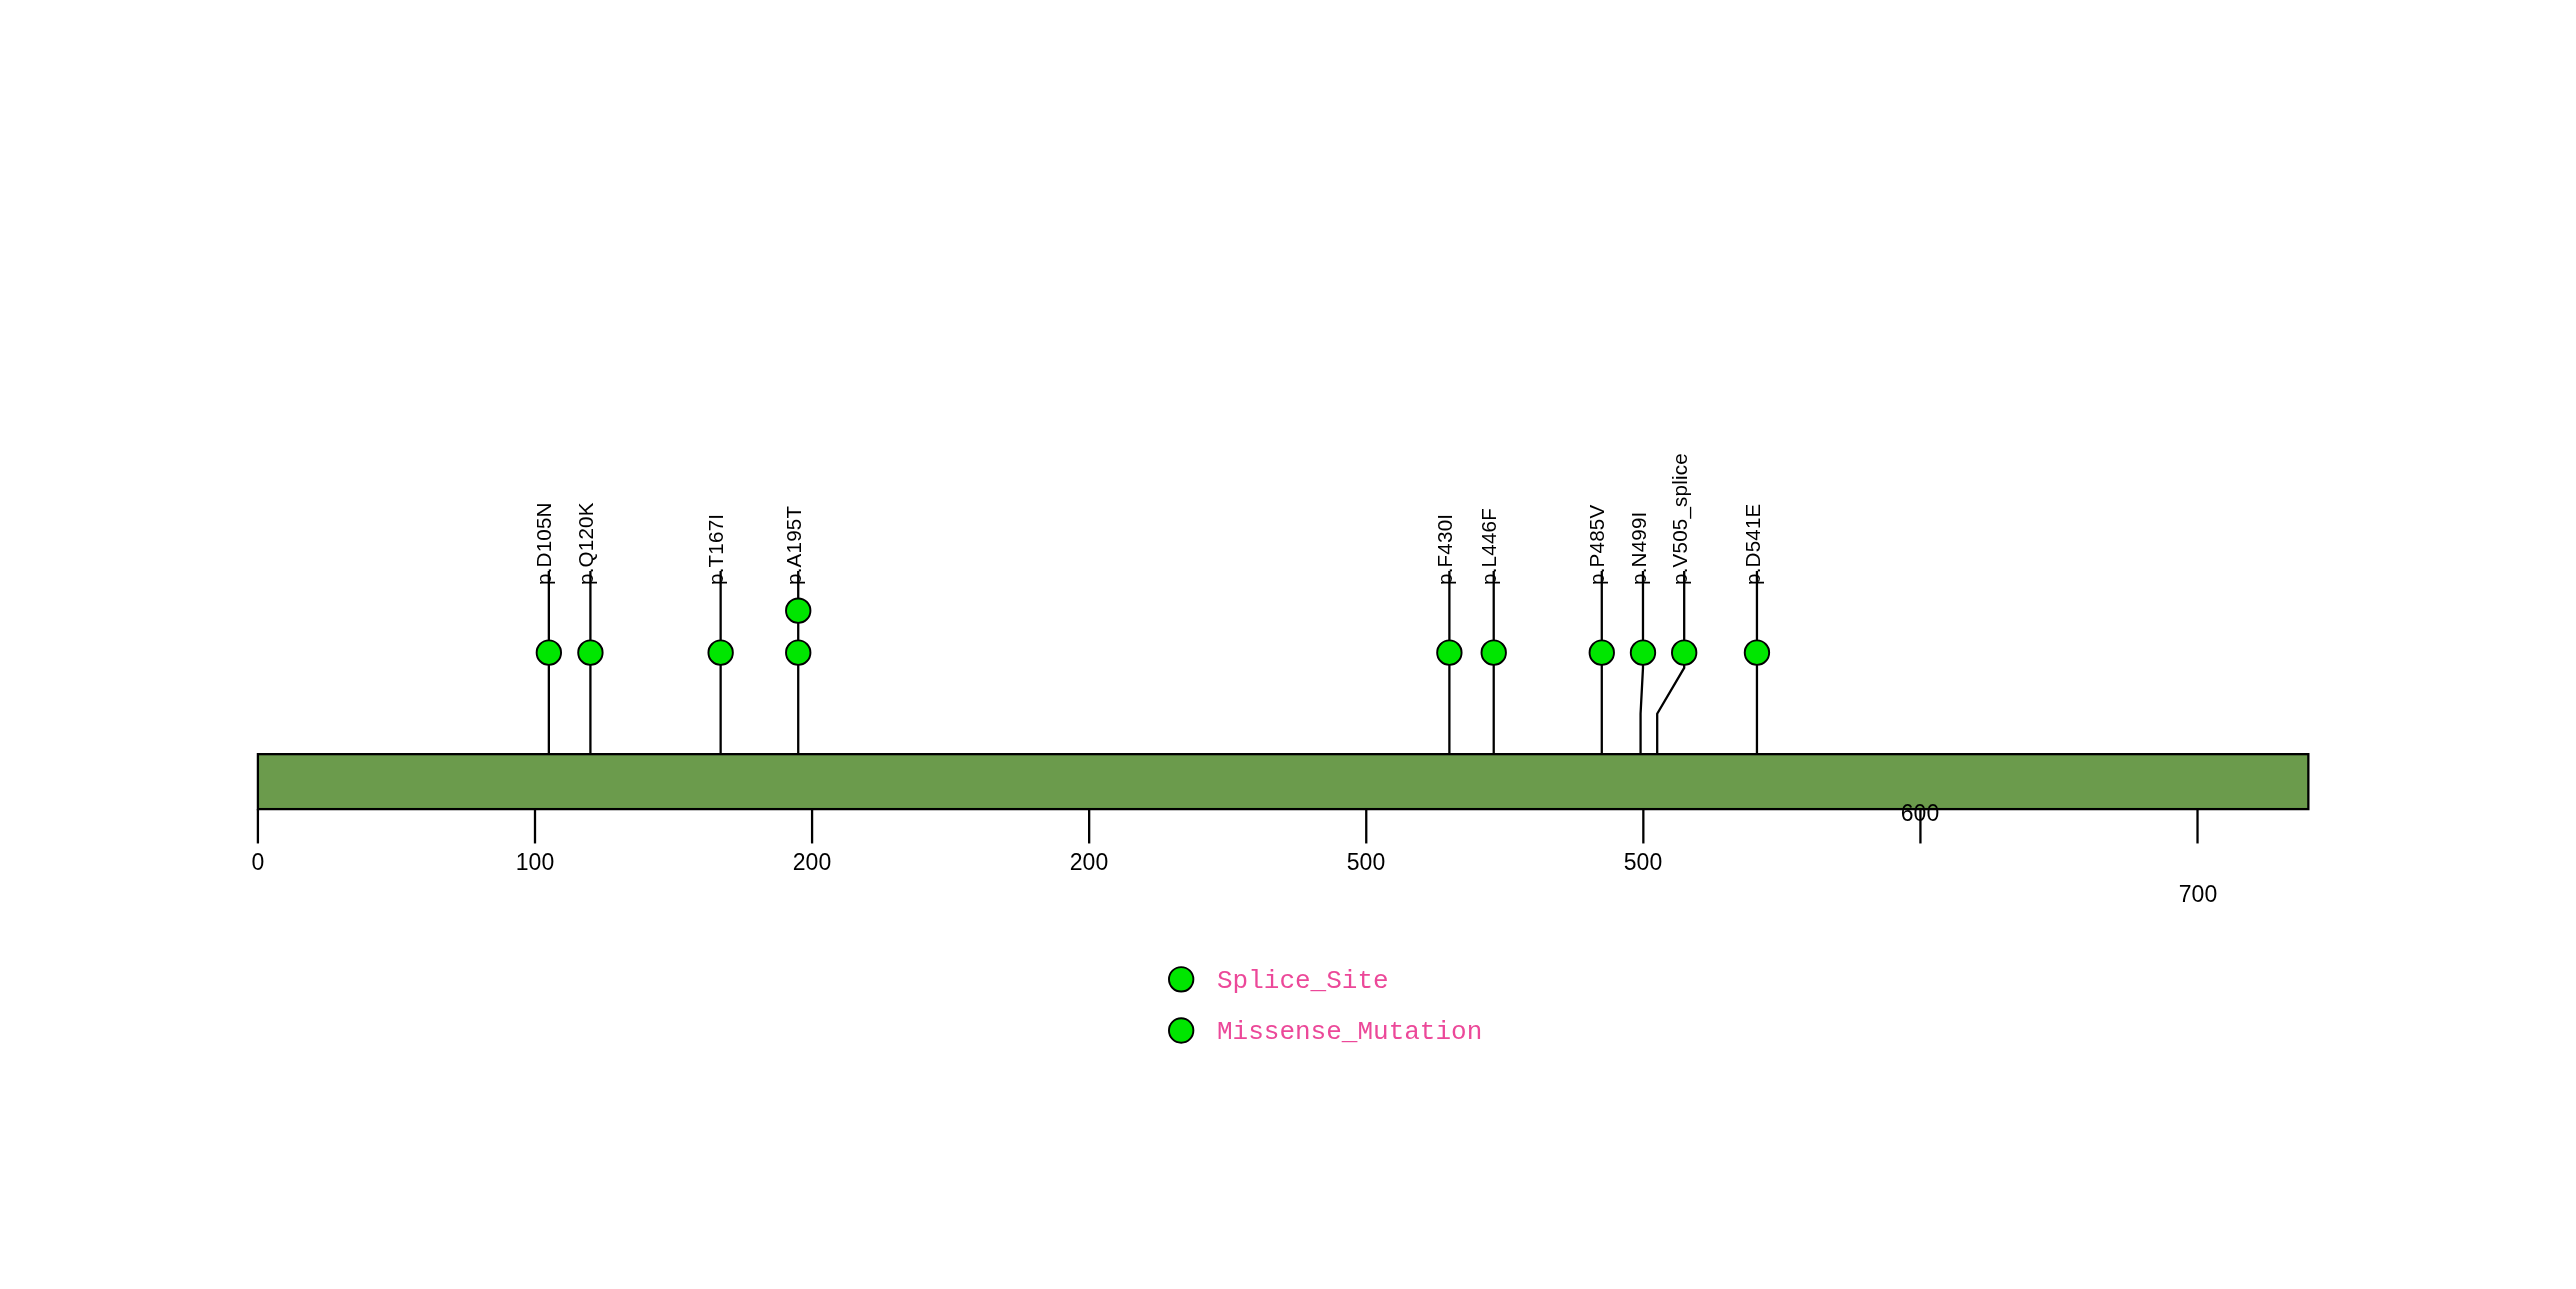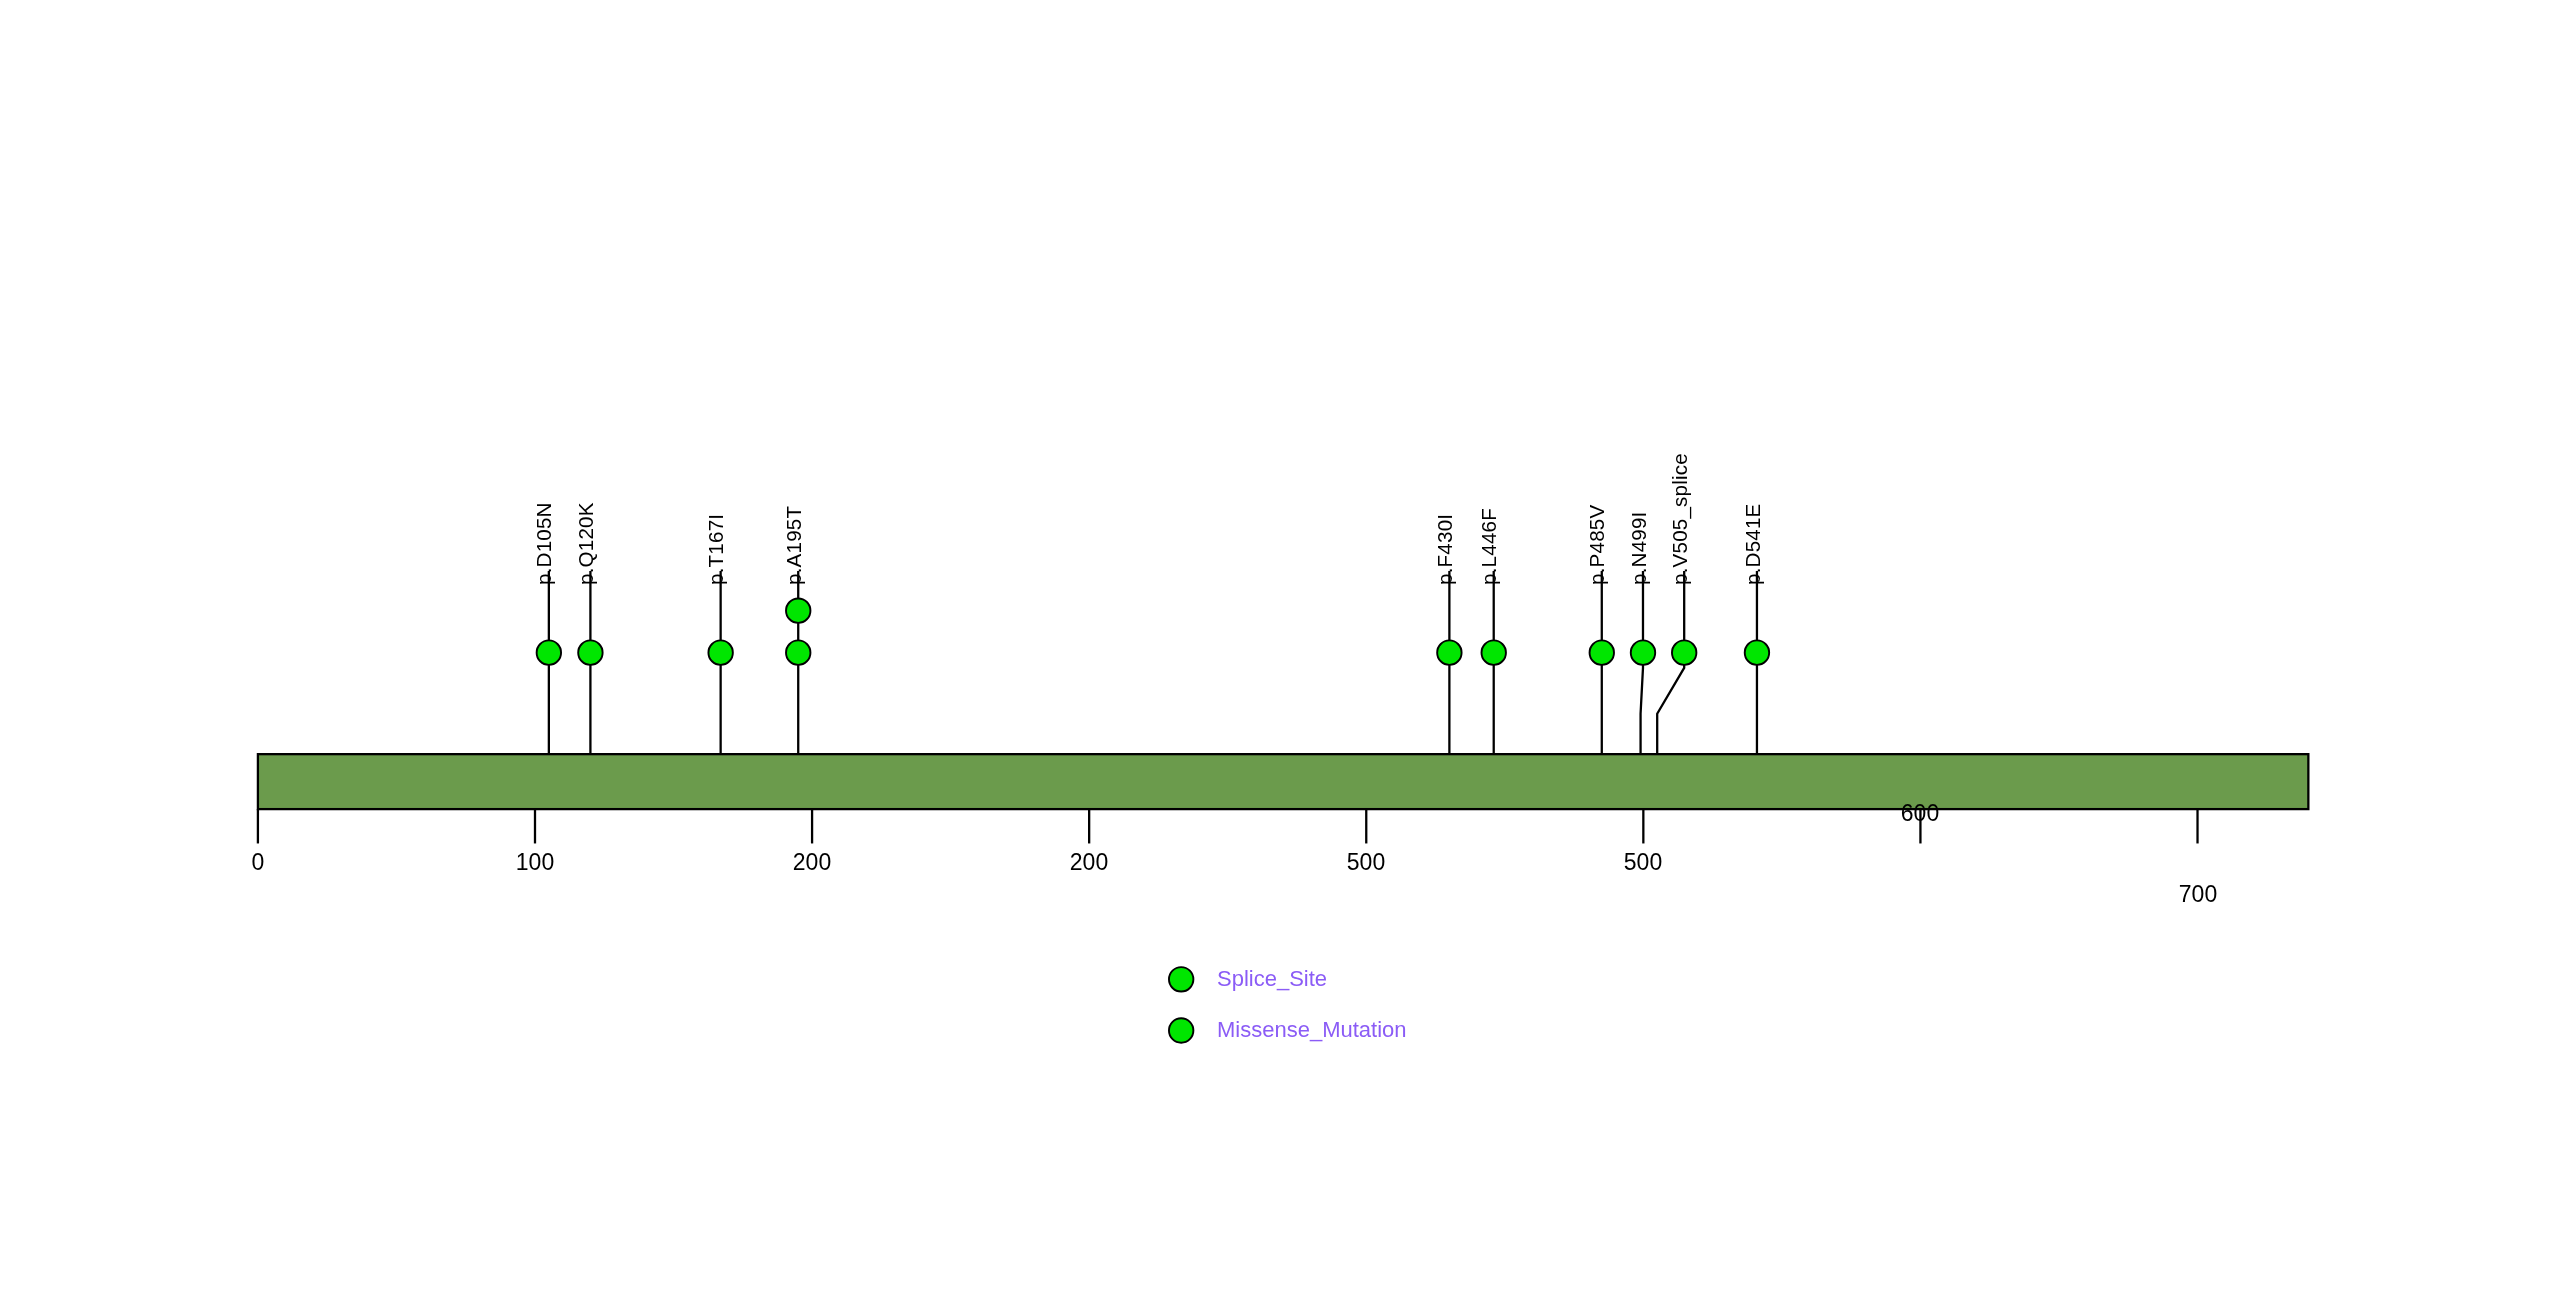--- a/index.html
+++ b/index.html
@@ -40,23 +40,23 @@
   .tick-label {
     position: absolute;
     font-family: "Liberation Sans", sans-serif;
     font-size: 23px;
     color: #000000;
     white-space: nowrap;
     transform: translateX(-50%);
   }
   .legend-label {
     position: absolute;
-    font-family: Liberation Sans, sans-serif;
-    font-size: 22px;
-    color: #8b5cf6;
+    font-family: Liberation Mono, monospace;
+    font-size: 26px;
+    color: #ec4899;
     white-space: nowrap;
   }
 </style>
 </head>
 <body>
 
 <div id="plot">
   <svg id="plot-svg" viewBox="0 0 3376 1690" preserveAspectRatio="none" xmlns="http://www.w3.org/2000/svg">
     <g id="stems-group">
         <path d="M 719.297 748 L 719.297 875 L 719.297 935 L 719.297 1060" fill="none" stroke="#000000" stroke-width="3"></path>

